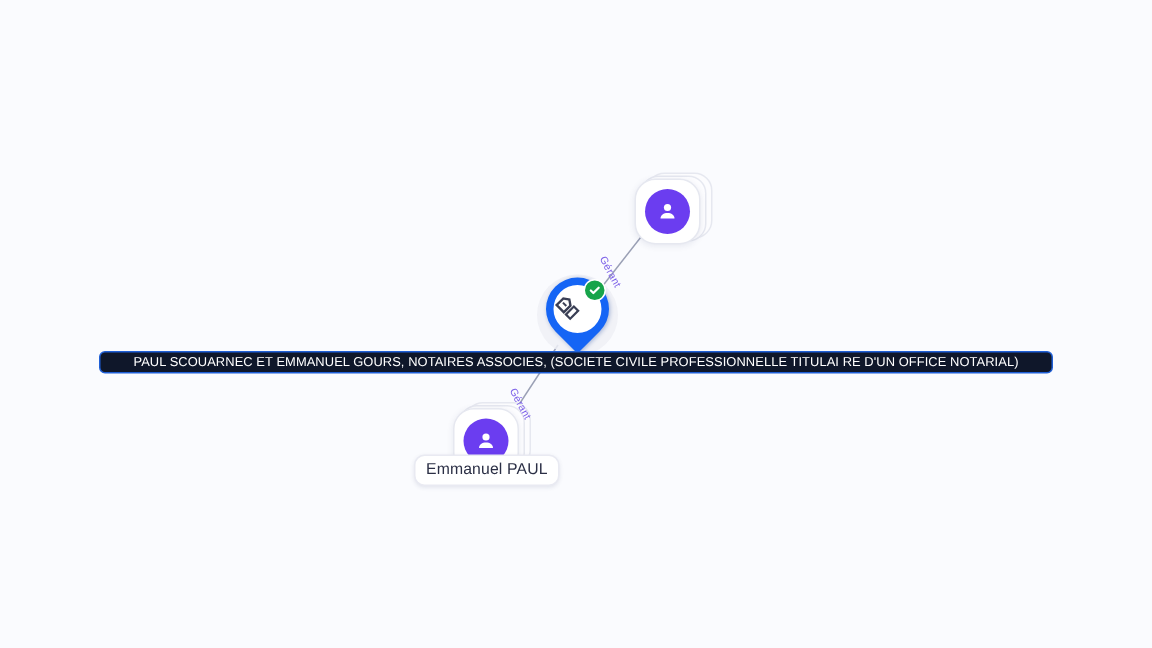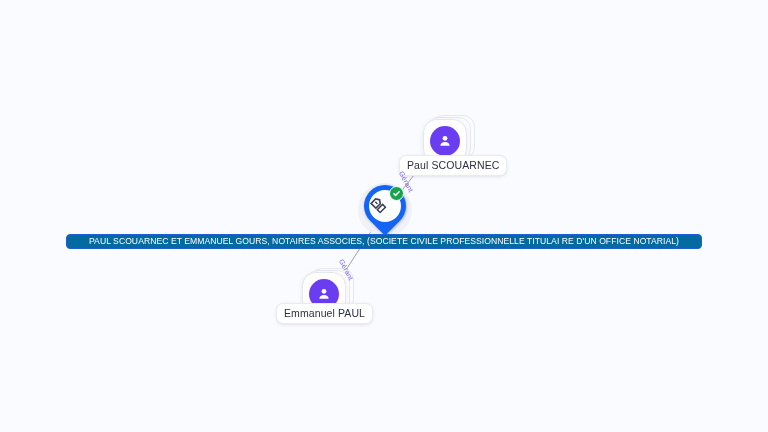--- a/index.html
+++ b/index.html
@@ -136,21 +136,21 @@
     letter-spacing: .1px;
   }
 
   
   .company-title {
     position: absolute;
     left: 66px;
     top: 234px;
     width: 636px;
     height: 15px;
-    background: #0369a1;
+    background: #0f172a;
     border: 1px solid #1f5fd6;
     border-radius: 4px;
     box-sizing: border-box;
     color: #ffffff;
     font-size: 8.6px;
     line-height: 13px;
     text-align: center;
     white-space: nowrap;
     overflow: hidden;
     letter-spacing: .05px;
@@ -181,21 +181,20 @@
     <div class="card c3"></div>
     <div class="card c2"></div>
     <div class="card c1"></div>
     <div class="avatar">
       <svg width="16" height="16" viewBox="0 0 24 24" fill="#ffffff">
         <circle cx="12" cy="8" r="3.6"></circle>
         <path d="M5 19c0-3.6 3.2-5.6 7-5.6s7 2 7 5.6z"></path>
       </svg>
     </div>
   </div>
-  <div class="name-pill" style="left:399px; top:155px;">Paul SCOUARNEC</div>
 
   <div class="person-node" style="left:300px; top:267px;">
     <div class="card c3"></div>
     <div class="card c2"></div>
     <div class="card c1"></div>
     <div class="avatar">
       <svg width="16" height="16" viewBox="0 0 24 24" fill="#ffffff">
         <circle cx="12" cy="8" r="3.6"></circle>
         <path d="M5 19c0-3.6 3.2-5.6 7-5.6s7 2 7 5.6z"></path>
       </svg>

